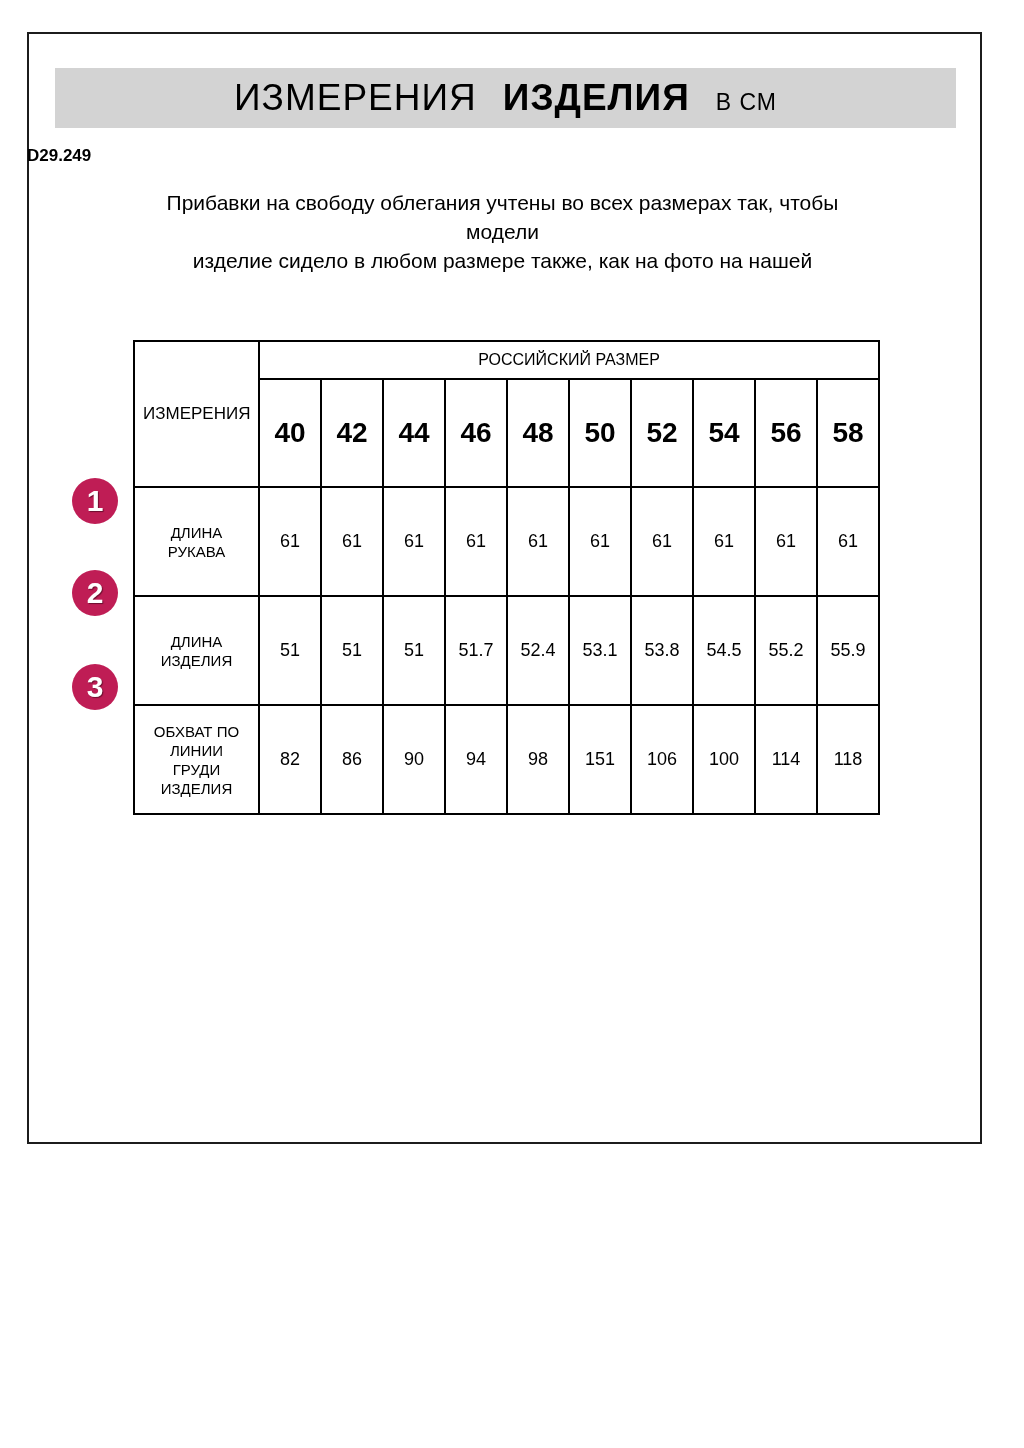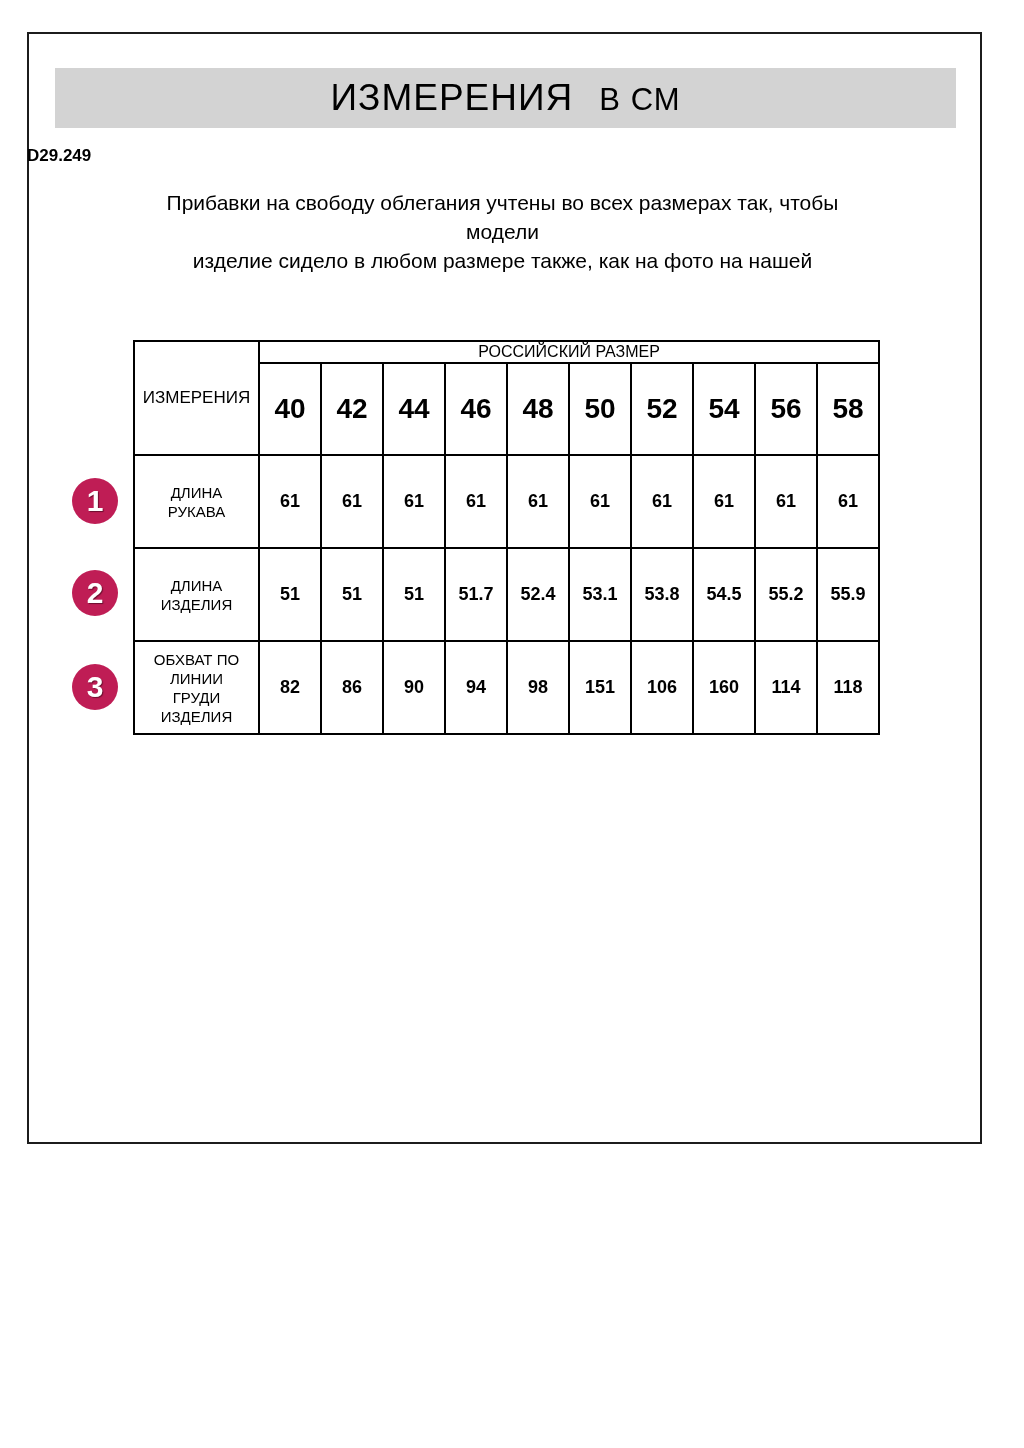--- a/index.html
+++ b/index.html
@@ -12,61 +12,62 @@
     position:absolute;left:27px;top:32px;width:951px;height:1108px;
     border:2px solid #1c1c1c;background:#fff;
   }
   .banner{
     position:absolute;left:55px;top:68px;width:901px;height:60px;
     background:#d3d3d3;display:flex;align-items:center;justify-content:center;
   }
   .banner-inner{display:flex;align-items:baseline;gap:26px;}
   .title-w1{font-size:37px;font-weight:normal;letter-spacing:1px;}
   .title-w2{font-size:37px;font-weight:bold;letter-spacing:1px;}
-  .title-unit{font-size:31px;font-weight:normal;letter-spacing:1px;}
+  .title-unit{font-size:23px;font-weight:normal;letter-spacing:1px;}
   .product-code{
     position:absolute;left:27px;top:146px;width:951px;
     text-align:left;font-size:17px;font-weight:bold;
   }
   .description{
     position:absolute;left:27px;top:188px;width:951px;
     text-align:center;font-size:21px;line-height:29px;font-weight:normal;
   }
   .size-table{
     position:absolute;left:133px;top:340px;width:747px;
     border-collapse:collapse;table-layout:fixed;
   }
   .size-table td{
     border:2px solid #000;text-align:center;vertical-align:middle;
-    padding:0;overflow:hidden;
+    padding:8px;overflow:hidden;
   }
   .meas-hdr{font-size:17px;font-weight:normal;}
   .size-group{font-size:16px;height:20px;font-weight:normal;}
   .hdr2 td{height:90px;font-size:28px;font-weight:bold;}
   .data-row td{height:91px;border-radius:30px;}
   .row-label{font-size:15px;line-height:19px;padding:0 17px !important;}
-  .value-cell{font-size:18px;font-weight:bold;}
+  .value-cell{font-size:18px;font-weight:normal;}
   .badge{
     position:absolute;width:46px;height:46px;border-radius:50%;
     background:#bf1d55;color:#fff;display:flex;align-items:center;justify-content:center;
     font-size:30px;font-weight:bold;
     text-shadow:1px 1px 1px rgba(40,0,15,0.55);
   }
   .badge-1{left:72px;top:478px;}
   .badge-2{left:72px;top:570px;}
   .badge-3{left:72px;top:664px;}
 </style>
 </head>
 <body>
 
 <div class="frame"></div>
 
 <div class="banner">
   <div class="banner-inner">
     <span class="title-w1">ИЗМЕРЕНИЯ</span>
+    <span class="title-w2">ИЗДЕЛИЯ</span>
     <span class="title-unit">В СМ</span>
   </div>
 </div>
 
 <div class="product-code">D29.249</div>
 
 <div class="description">
   <div>Прибавки на свободу облегания учтены во всех размерах так, чтобы</div>
   <div>модели</div>
   <div>изделие сидело в любом размере также, как на фото на нашей</div>
@@ -131,21 +132,21 @@
       </tr>
       <tr class="data-row">
         <td class="row-label">ОБХВАТ ПО ЛИНИИ ГРУДИ ИЗДЕЛИЯ</td>
         <td class="value-cell">82</td>
         <td class="value-cell">86</td>
         <td class="value-cell">90</td>
         <td class="value-cell">94</td>
         <td class="value-cell">98</td>
         <td class="value-cell">151</td>
         <td class="value-cell">106</td>
-        <td class="value-cell">160</td>
+        <td class="value-cell">100</td>
         <td class="value-cell">114</td>
         <td class="value-cell">118</td>
       </tr>
     </tbody>
 </table>
 
 <div class="badge badge-1">1</div>
 <div class="badge badge-2">2</div>
 <div class="badge badge-3">3</div>
 

